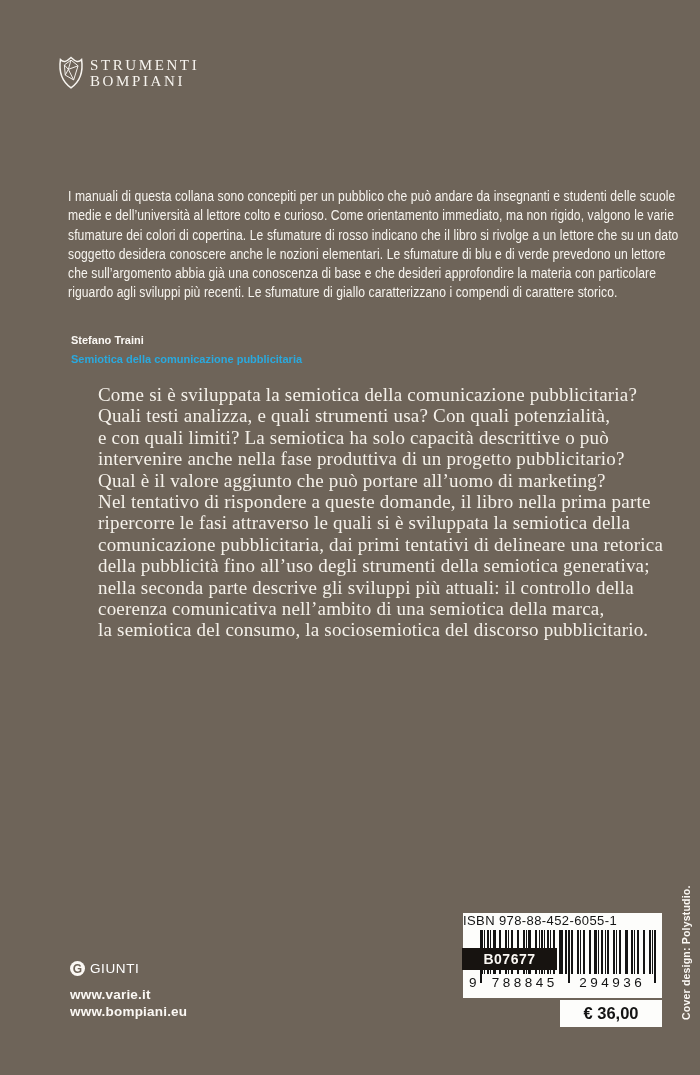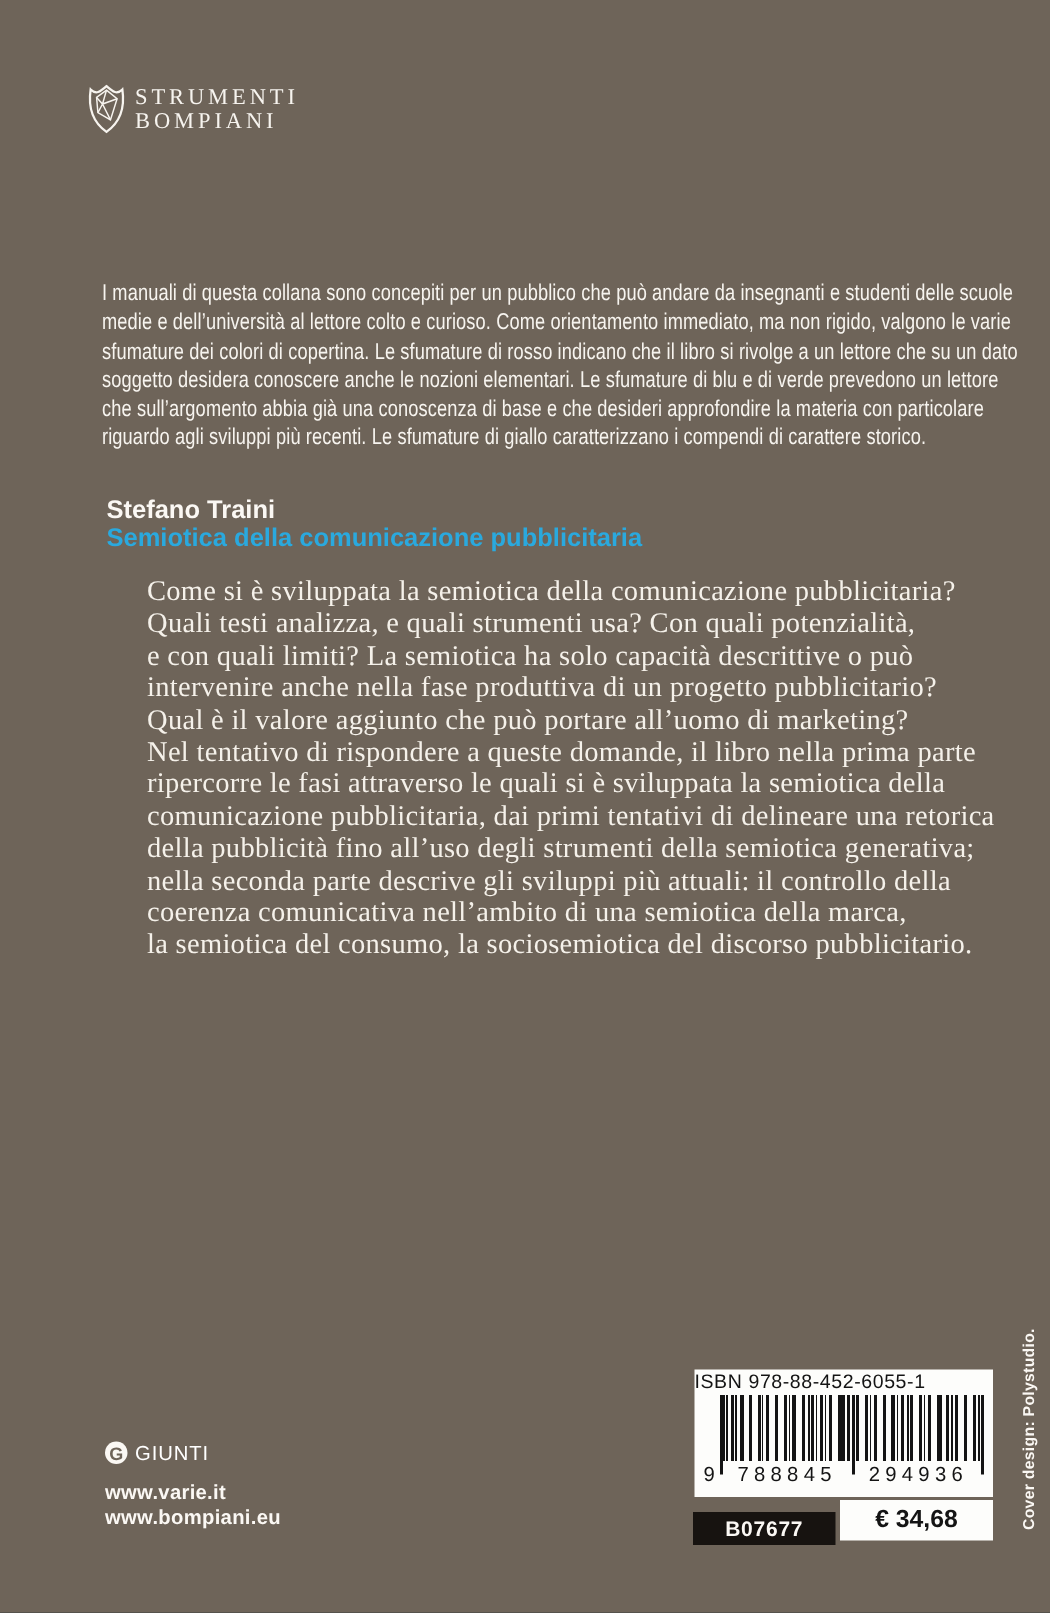--- a/index.html
+++ b/index.html
@@ -25,21 +25,21 @@
   
   .collana{
     position:absolute;left:68px;top:186px;
     color:#f7f4ef;
     font-size:15.2px;line-height:19.3px;
     transform:scaleX(0.80);transform-origin:0 0;
     letter-spacing:0.1px;
   }
   .collana div{white-space:nowrap;}
   
-  .author-block{position:absolute;left:71px;top:331px;font-weight:bold;font-size:17px;line-height:18.5px;}
+  .author-block{position:absolute;left:71px;top:331px;font-weight:bold;font-size:11px;line-height:18.5px;}
   .author-name{color:#fbf8f4;}
   .book-title{color:#2aa9de;}
   
   .synopsis{
     position:absolute;left:70px;top:384px;
     font-family:"Liberation Serif",serif;
     color:#f5f1ea;
     font-size:19px;line-height:21.4px;
     letter-spacing:0.2px;
     margin-left:28px;
@@ -74,21 +74,21 @@
   }
   .ean-digits{display:flex;align-items:flex-end;height:16px;font-size:13.5px;}
   .ean-digits .lead{width:12px;}
   .ean-digits .grp{flex:1;text-align:center;letter-spacing:3.5px;}
   .guard{position:absolute;top:0;width:2px;height:53px;background:#141414;}
   .g-left{left:11px;}
   .g-mid{left:99px;}
   .g-right{right:0px;}
   
   .code-box{
-    position:absolute;left:462px;top:1008px;width:95px;height:22px;
+    position:absolute;left:462px;top:948px;width:95px;height:22px;
     background:#171310;color:#fbf8f4;
     display:flex;align-items:center;justify-content:center;
     font-weight:bold;font-size:14px;letter-spacing:0.5px;
   }
   .price-box{
     position:absolute;left:560px;top:1000px;width:102px;height:27px;
     background:#fdfdfb;color:#141414;
     display:flex;align-items:center;justify-content:center;
     font-weight:bold;font-size:16.5px;
   }
@@ -167,17 +167,17 @@
       <div class="guard g-right"></div>
       <div class="ean-digits">
         <span class="lead">9</span>
         <span class="grp">788845</span>
         <span class="grp">294936</span>
       </div>
     </div>
   </div>
 
   <div class="code-box">B07677</div>
-  <div class="price-box">€ 34,68</div>
+  <div class="price-box">€ 36,00</div>
 
   <div class="credit">Cover design: Polystudio.</div>
 
 </div>
 
 </body></html>

